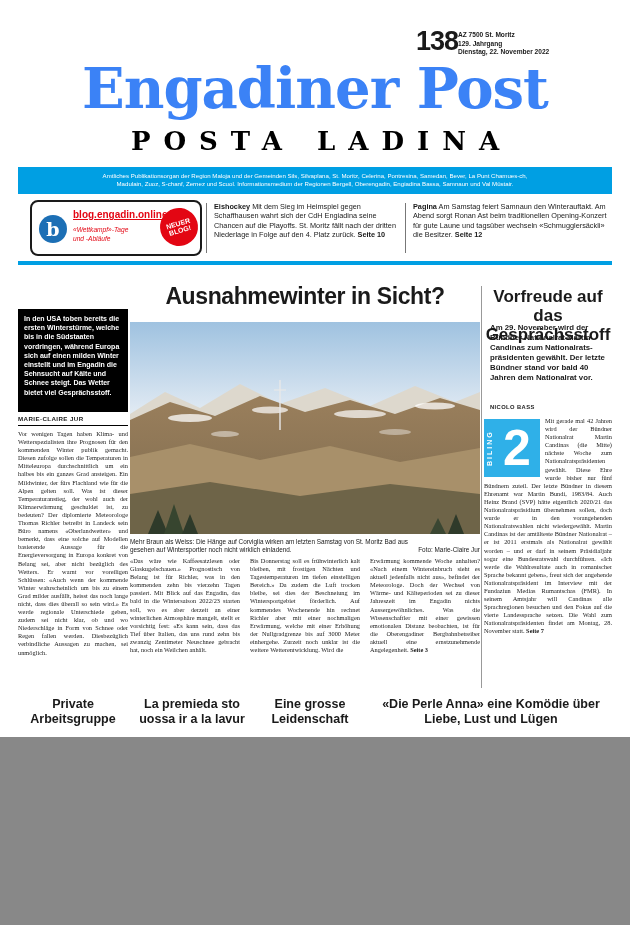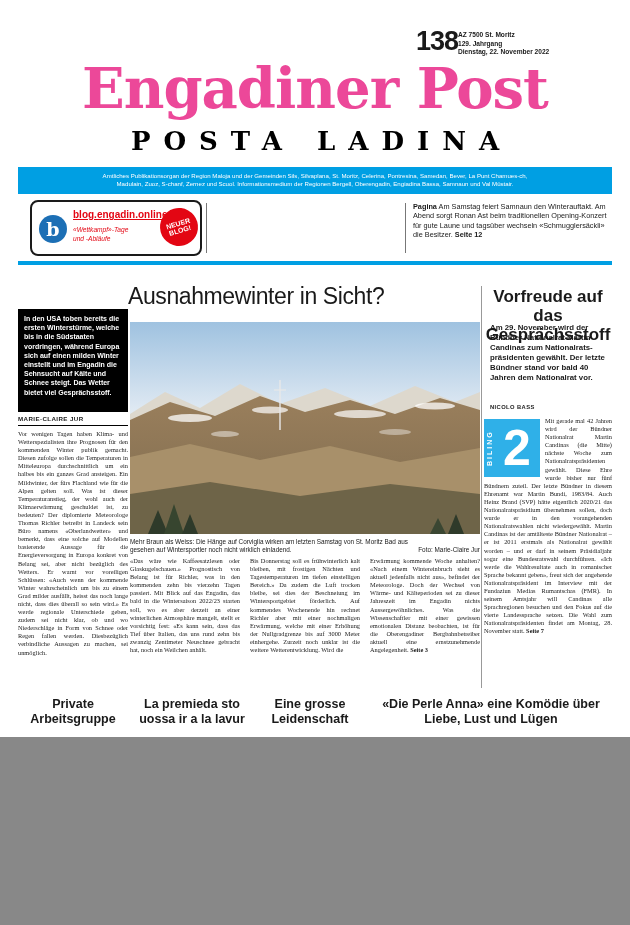--- a/index.html
+++ b/index.html
@@ -4,21 +4,21 @@
 <style>
   html,body{margin:0;padding:0;background:#888;}
   .page{position:relative;width:630px;height:737px;background:#fff;overflow:hidden;
         font-family:"Liberation Sans",sans-serif;color:#1a1a1a;margin:0 auto;}
   .abs{position:absolute;}
 
   
   .issue-no{left:416px;top:26px;font-size:27px;font-weight:bold;letter-spacing:-1px;}
   .issue-info{left:458px;top:31px;font-size:6.6px;line-height:8.6px;font-weight:bold;}
   .masthead{left:0;right:0;top:58px;text-align:center;font-family:"DejaVu Serif",serif;
-            font-weight:bold;font-size:56px;line-height:60px;letter-spacing:-1px;color:#ec4899;}
+            font-weight:bold;font-size:56px;line-height:60px;letter-spacing:-1px;color:#3b82f6;}
   .submast{left:0;right:0;top:126px;text-align:center;font-family:"DejaVu Serif",serif;
            font-weight:bold;font-size:26px;letter-spacing:13px;text-indent:13px;color:#000;}
   .bluebar{left:18px;top:167px;width:594px;height:27px;background:#009fe3;color:#fff;
            font-size:6.1px;line-height:7.8px;text-align:center;padding-top:5px;box-sizing:border-box;}
 
   
   .blogbox{left:30px;top:200px;width:172px;height:56px;border:2px solid #1a1a1a;border-radius:8px;box-sizing:border-box;}
   .blog-circle{left:7px;top:13px;width:28px;height:28px;border-radius:50%;background:#1c6fb5;color:#fff;
                display:flex;align-items:center;justify-content:center;font-family:"DejaVu Serif",serif;
                font-weight:bold;font-size:19px;}
@@ -30,21 +30,21 @@
   .teaser{font-size:7.3px;line-height:9.4px;}
   .t2{left:214px;top:202px;width:184px;}
   .t3{left:413px;top:202px;width:199px;}
   .tlead{font-weight:bold;}
   .tpage{font-weight:bold;}
   .vdiv{top:203px;height:50px;border-left:1px solid #777;width:0;}
   .vd1{left:206px;} .vd2{left:405px;}
   .bluerule{left:18px;top:261px;width:594px;height:4px;background:#009fe3;}
 
   
-  .headline{left:128px;top:283px;width:354px;font-size:23px;font-weight:normal;letter-spacing:-.4px;}
+  .headline{left:128px;top:283px;width:354px;text-align:center;font-size:23px;font-weight:bold;letter-spacing:-.4px;}
   .blackbox{left:18px;top:309px;width:110px;height:103px;background:#000;color:#fff;
             padding:5px 6px;box-sizing:border-box;font-size:7px;line-height:9.2px;font-weight:bold;}
   .byline1{left:18px;top:415px;width:110px;font-size:6.2px;font-weight:bold;letter-spacing:.4px;
            border-bottom:1px solid #000;padding-bottom:3px;}
   .bodytxt{font-family:"Liberation Serif",serif;font-size:6.35px;line-height:8.1px;text-align:justify;overflow:hidden;}
   .colL{left:18px;top:430px;width:110px;height:257px;}
   .c2{left:130px;top:557px;width:110px;height:132px;}
   .c3{left:250px;top:557px;width:110px;height:132px;}
   .c4{left:370px;top:557px;width:110px;height:132px;}
   .photo1{left:130px;top:322px;width:350px;height:212px;}
@@ -110,20 +110,21 @@
   <div class="abs blogbox">
     <div class="abs blog-circle">b</div>
     <div class="abs blog-url">blog.engadin.online</div>
     <div class="abs blog-lines">
       <div>«Wettkampf»-Tage</div>
       <div>und -Abläufe</div>
     </div>
     <div class="abs badge">NEUER BLOG!</div>
   </div>
   <div class="abs vdiv vd1"></div>
+  <div class="abs teaser t2"><span class="tlead">Eishockey</span><span> Mit dem Sieg im Heimspiel gegen Schaffhausen wahrt sich der CdH Engiadina seine Chancen auf die Playoffs. St. Moritz fällt nach der dritten Niederlage in Folge auf den 4. Platz zurück. </span><span class="tpage">Seite 10</span></div>
   <div class="abs vdiv vd2"></div>
   <div class="abs teaser t3"><span class="tlead">Pagina</span><span> Am Samstag feiert Samnaun den Winterauftakt. Am Abend sorgt Ronan Ast beim traditionellen Opening-Konzert für gute Laune und tagsüber wechseln «Schmugglersäckli» die Besitzer. </span><span class="tpage">Seite 12</span></div>
   <div class="abs bluerule"></div>
 
   <div class="abs headline">Ausnahmewinter in Sicht?</div>
   <div class="abs blackbox">In den USA toben bereits die ersten Winterstürme, welche bis in die Südstaaten vordringen, während Europa sich auf einen milden Winter einstellt und im Engadin die Sehnsucht auf Kälte und Schnee steigt. Das Wetter bietet viel Gesprächsstoff.</div>
   <div class="abs byline1">MARIE-CLAIRE JUR</div>
   <div class="abs bodytxt colL">Vor wenigen Tagen haben Klima- und Wetterspezialisten ihre Prognosen für den kommenden Winter publik gemacht. Diesen zufolge sollen die Temperaturen in Mitteleuropa durchschnittlich um ein halbes bis ein ganzes Grad ansteigen. Ein Mildwinter, der fürs Flachland wie für die Alpen gelten soll. Was ist dieser Temperaturanstieg, der wohl auch der Klimaerwärmung geschuldet ist, zu bedeuten? Der diplomierte Meteorologe Thomas Richler betreibt in Landeck sein Büro namens «Oberlandwetter» und bemerkt, dass eine solche auf Modellen basierende Aussage für die Energieversorgung in Europa konkret von Belang sei, aber nicht bezüglich des Wetters. Er warnt vor voreiligen Schlüssen: «Auch wenn der kommende Winter wahrscheinlich um bis zu einem Grad milder ausfällt, heisst das noch lange nicht, dass dies überall so sein wird.» Es werde regionale Unterschiede geben, zudem sei nicht klar, ob und wo Niederschläge in Form von Schnee oder Regen fallen werden. Diesbezüglich verbindliche Aussagen zu machen, sei unmöglich.</div>
 
   <div class="abs photo1">

